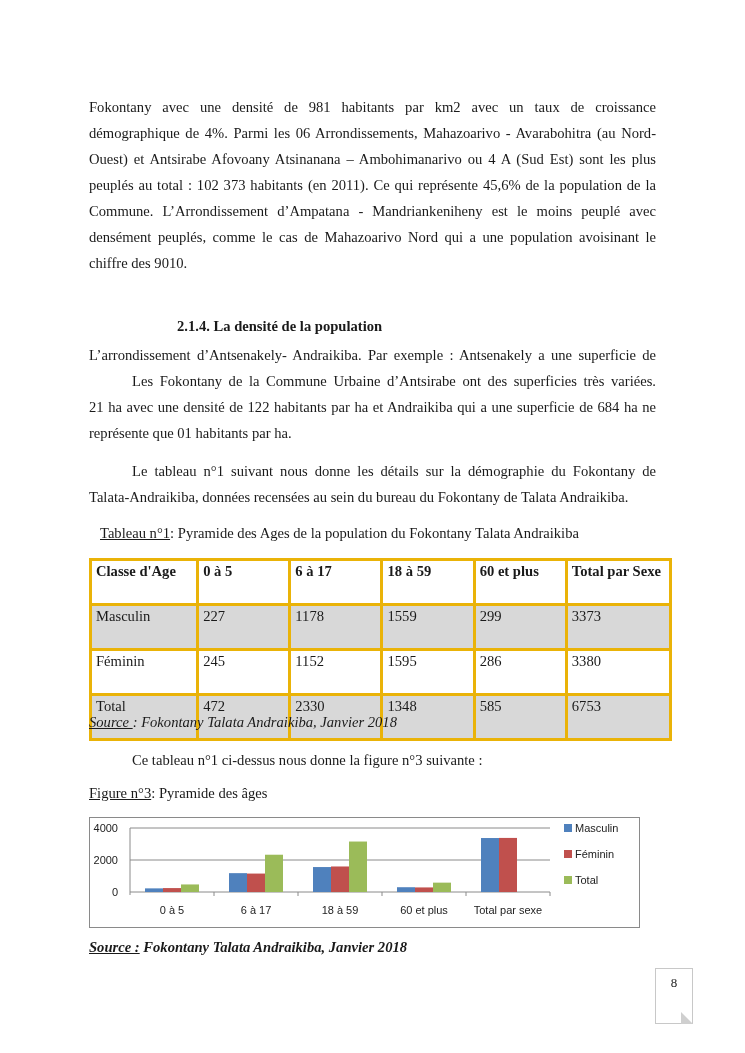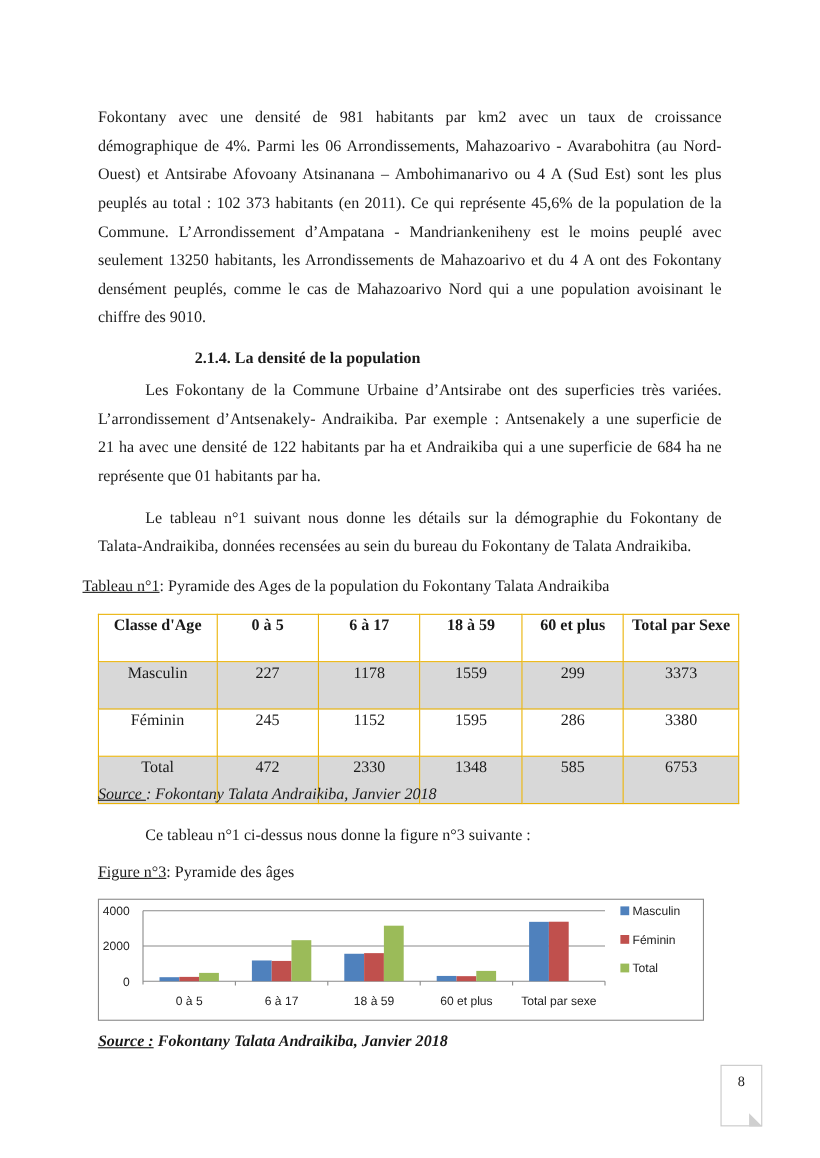--- a/index.html
+++ b/index.html
@@ -6,60 +6,59 @@
     body { width: 745px; height: 1053px; position: relative; overflow: hidden;
       font-family: "Liberation Serif", serif; color: #1a1a1a; }
     .p { position: absolute; left: 89px; width: 567px; font-size: 14.6px; line-height: 26px; text-align: justify; }
     .p .ln { display: block; text-align: justify; text-align-last: justify; white-space: nowrap; height: 26px; }
     .p .ln.last { text-align-last: left; }
     .h { position: absolute; left: 177px; top: 318px; font-weight: bold; font-size: 14.6px; }
     .cap { position: absolute; font-size: 14.6px; }
     .u { text-decoration: underline; }
     table.t { position: absolute; left: 89px; top: 558px; width: 583px; border-collapse: collapse;
       border: 1.5px solid #2b3fa8; font-size: 14.6px; }
-    table.t td { border: 1px solid #eab308; height: 38px; vertical-align: top; padding: 2px 4px; text-align: center; }
+    table.t td { border: 3px solid #eab308; height: 38px; vertical-align: top; padding: 2px 4px; }
     table.t tr.shade td { background: #d8d8d8; }
     table.t tr.hdr td { font-weight: bold; }
     .src { position: absolute; left: 89px; top: 714px; font-style: italic; font-size: 14.6px; }
     .chart { position: absolute; left: 89px; top: 817px; width: 549px; height: 109px; border: 1px solid #8a8a8a; background: #fff; }
     .chart svg text { font-family: "Liberation Sans", sans-serif; font-size: 11px; fill: #222; }
     .src2 { position: absolute; left: 89px; top: 939px; font-size: 14.6px; font-weight: bold; font-style: italic; }
     .pagebox { position: absolute; left: 655px; top: 968px; width: 36px; height: 54px; border: 1px solid #c8c8c8; background: #fff; }
     .pagebox span { position: absolute; left: 0; right: 0; top: 6px; text-align: center; font-size: 13px; }
     .curl { position: absolute; right: -1px; bottom: -1px; width: 0; height: 0; border-left: 12px solid #cfcfcf; border-top: 12px solid transparent; }
   </style>
 </head>
 <body>
 
 <div class="p" style="top:94px;">
   <span class="ln">Fokontany avec une densité de 981 habitants par km2 avec un taux de croissance</span>
   <span class="ln">démographique de 4%. Parmi les 06 Arrondissements, Mahazoarivo - Avarabohitra (au Nord-</span>
   <span class="ln">Ouest) et Antsirabe Afovoany Atsinanana – Ambohimanarivo ou 4 A (Sud Est) sont les plus</span>
   <span class="ln">peuplés au total : 102 373 habitants (en 2011). Ce qui représente 45,6% de la population de la</span>
   <span class="ln">Commune. L’Arrondissement d’Ampatana - Mandriankeniheny est le moins peuplé avec</span>
-  <span class="ln">seulement 13250 habitants, les Arrondissements de Mahazoarivo et du 4 A ont des Fokontany</span>
   <span class="ln">densément peuplés, comme le cas de Mahazoarivo Nord qui a une population avoisinant le</span>
   <span class="ln last">chiffre des 9010.</span>
 </div>
 
 <div class="h">2.1.4. La densité de la population</div>
 
 <div class="p" style="top:342px;">
+  <span class="ln">L’arrondissement d’Antsenakely- Andraikiba. Par exemple : Antsenakely a une superficie de</span>
   <span class="ln" style="padding-left:43px;">Les Fokontany de la Commune Urbaine d’Antsirabe ont des superficies très variées.</span>
-  <span class="ln">L’arrondissement d’Antsenakely- Andraikiba. Par exemple : Antsenakely a une superficie de</span>
   <span class="ln">21 ha avec une densité de 122 habitants par ha et Andraikiba qui a une superficie de 684 ha ne</span>
   <span class="ln last">représente que 01 habitants par ha.</span>
 </div>
 
 <div class="p" style="top:458px;">
   <span class="ln" style="padding-left:43px;">Le tableau n°1 suivant nous donne les détails sur la démographie du Fokontany de</span>
   <span class="ln last">Talata-Andraikiba, données recensées au sein du bureau du Fokontany de Talata Andraikiba.</span>
 </div>
 
-<div class="cap" style="left:75px; top:525px;">
+<div class="cap" style="left:100px; top:525px;">
   <span class="u">Tableau n°1</span><span>: Pyramide des Ages de la population du Fokontany Talata Andraikiba</span>
 </div>
 
 <table class="t">
   <colgroup>
       <col style="width:107px">
       <col style="width:92px">
       <col style="width:92px">
       <col style="width:92px">
       <col style="width:92px">

